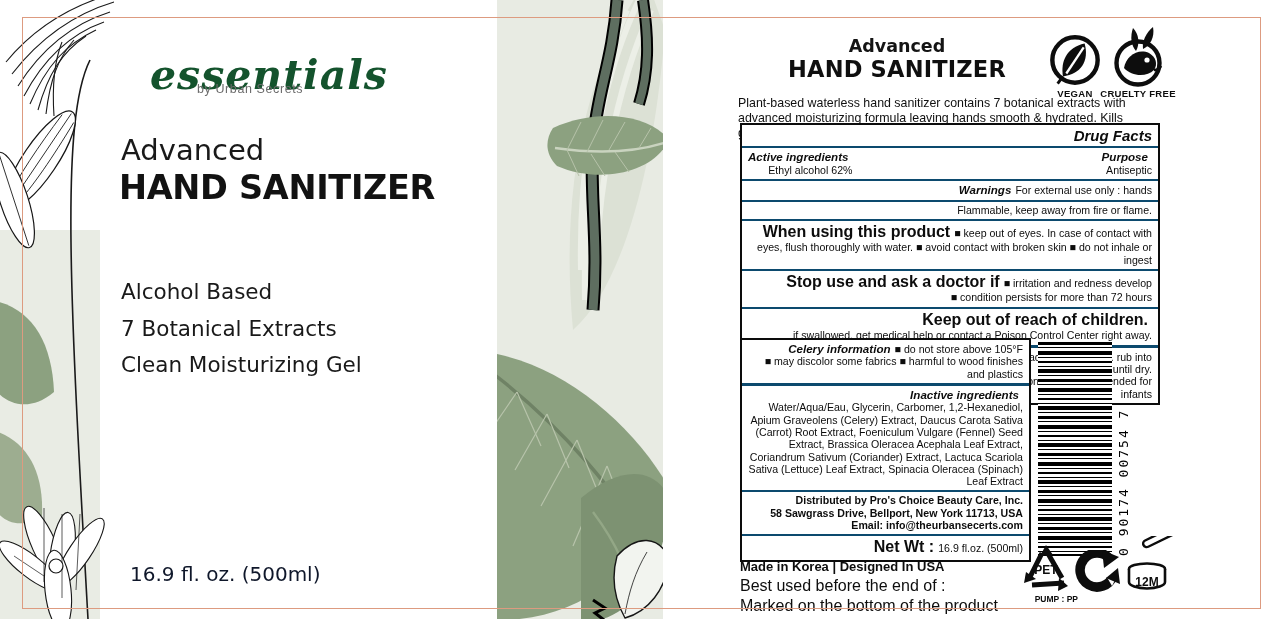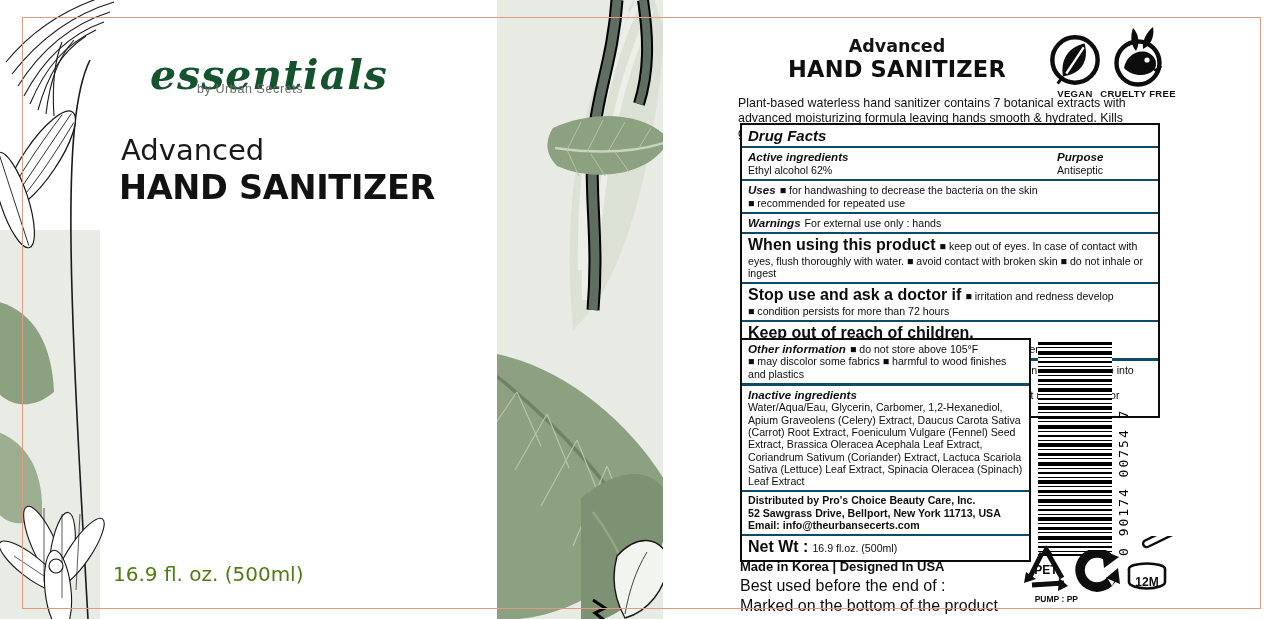--- a/index.html
+++ b/index.html
@@ -11,32 +11,32 @@
   
   .logo-script{left:150px;top:51px;font-family:"DejaVu Serif",serif;font-style:italic;
                font-size:41px;font-weight:600;letter-spacing:1px;color:#14532d;}
   .logo-sub{left:197px;top:82px;font-size:12.5px;color:#6b6b6b;letter-spacing:.6px;
             font-family:"Liberation Sans",sans-serif;}
   .l-title1{left:121px;top:133px;font-size:29px;font-weight:400;color:#191919;}
   .l-title2{left:119px;top:168px;font-size:33.5px;font-weight:800;letter-spacing:-.3px;color:#121212;}
   .features{left:121px;top:274px;font-size:21.5px;line-height:36.5px;white-space:pre-line;color:#191919;}
   .claims{left:121px;top:446px;font-size:27.5px;font-weight:800;line-height:38px;
           white-space:pre-line;color:#0f0f0f;}
-  .size-txt{left:113px;top:562px;font-size:20px;color:#4d7c0f;}
+  .size-txt{left:130px;top:562px;font-size:20px;color:#0f172a;}
   
   .r-head{left:742px;top:36px;width:310px;text-align:center;}
   .r-head .a{font-size:17.5px;font-weight:600;color:#141414;}
   .r-head .b{font-size:22.5px;font-weight:800;letter-spacing:.2px;color:#0f0f0f;}
   .badge-label{position:absolute;font-size:9.5px;font-weight:700;letter-spacing:.3px;
                text-align:center;color:#0d0d0d;font-family:"Liberation Sans",sans-serif;}
   .intro{left:738px;top:96px;width:422px;font-size:12.4px;line-height:1.2;font-weight:500;
          color:#101010;font-family:"Liberation Sans",sans-serif;}
   
   .dfbox{border:2.5px solid #0c0c0c;background:#fff;font-family:"Liberation Sans",sans-serif;
-         font-size:10.6px;line-height:1.16;color:#0c0c0c;}
+         font-size:10.6px;line-height:1.16;color:#0c0c0c;text-align:right;}
   .widebox{left:740px;top:123px;width:416px;}
   .narrowbox{left:740px;top:338px;width:287px;}
   .df-row{padding:2px 6px 3px 6px;border-top:2px solid #0c4a6e;}
   .df-row:first-child{border-top:none;}
   .df-row.thick{border-top-width:3.5px;}
   .df-header{font-size:15px;font-weight:700;font-style:italic;padding:2px 6px;}
   .ti{font-weight:700;font-style:italic;font-size:11.6px;margin-right:4px;}
   .tb{font-weight:700;font-size:16px;margin-right:4px;}
   .txt{white-space:pre-line;}
   .split{display:flex;justify-content:space-between;}
@@ -139,20 +139,23 @@
       <path d="M120 556 C 140 534 162 536 172 558 C 170 590 150 612 128 618 C 118 600 114 578 120 556 Z" fill="#f2f4ef" stroke="#161616" stroke-width="1.4"></path>
       <path d="M128 614 C 132 592 138 572 150 552" stroke="#161616" stroke-width="0.8" fill="none"></path>
       <path d="M96 600 l12 8 -10 5 9 7" stroke="#000" stroke-width="3" fill="none"></path>
     </g>
   </svg>
 
   <div class="abs logo-script">essentials</div>
   <div class="abs logo-sub">by Urban Secrets</div>
   <div class="abs l-title1">Advanced</div>
   <div class="abs l-title2">HAND SANITIZER</div>
+  <div class="abs features">Alcohol Based
+7 Botanical Extracts
+Clean Moisturizing Gel</div>
   <div class="abs size-txt">16.9 fl. oz. (500ml)</div>
 
   <div class="abs r-head">
     <div class="a">Advanced</div>
     <div class="b">HAND SANITIZER</div>
   </div>
 
   <svg class="abs" style="left:1048px;top:33px" width="54" height="54" viewBox="0 0 56 56">
     <circle cx="28" cy="28" r="23.5" fill="none" stroke="#0d0d0d" stroke-width="4.6"></circle>
     <path d="M38 11 C 19 15 13 30 15.5 45 C 34 43 43 29 38 11 Z" fill="#0d0d0d"></path>
@@ -179,55 +182,54 @@
       <div>
         <div class="ti">Active ingredients</div>
         <div>Ethyl alcohol 62%</div>
       </div>
       <div class="pcol">
         <div class="ti">Purpose</div>
         <div>Antiseptic</div>
       </div>
     </div>
     <div class="df-row">
-      <span class="ti">Uses</span><span class="txt">■ for handwashing to decrease the bacteria on the skin
-■ recommended for repeated use</span>
-    </div>
-    <div class="df-row">
       <span class="ti">Warnings</span><span class="txt">For external use only : hands</span>
+    </div>
+    <div class="df-row">
+      <span class="txt">Flammable, keep away from fire or flame.</span>
     </div>
     <div class="df-row">
       <span class="tb">When using this product</span><span class="txt">■ keep out of eyes.  In case of contact with eyes, flush thoroughly with water.  ■ avoid contact with broken skin   ■ do not inhale or ingest</span>
     </div>
     <div class="df-row">
       <span class="tb">Stop use and ask a doctor if</span><span class="txt">■ irritation and redness develop
 ■ condition persists for more than 72 hours</span>
     </div>
     <div class="df-row">
       <div class="tb">Keep out of reach of children.</div>
       <div class="txt">if swallowed, get medical help or contact a Poison Control Center right away.</div>
     </div>
     <div class="df-row thick">
       <span class="ti">Directions</span><span class="txt">■ Apply enough amount into palm and spread on both hands. rub into skin until dry.
 ■ for children under 6, use only under adult supervision     ■ not recommended for infants</span>
     </div>
   </div>
 
   <div class="abs dfbox narrowbox">
     <div class="df-row">
-      <span class="ti">Other information</span><span class="txt">■ do not store above 105°F
+      <span class="ti">Celery information</span><span class="txt">■ do not store above 105°F
 ■ may discolor some fabrics     ■ harmful to wood finishes and plastics</span>
     </div>
     <div class="df-row thick">
       <div class="ti">Inactive ingredients</div>
       <div class="txt">Water/Aqua/Eau, Glycerin, Carbomer, 1,2-Hexanediol, Apium Graveolens (Celery) Extract, Daucus Carota Sativa (Carrot) Root Extract, Foeniculum Vulgare (Fennel) Seed Extract, Brassica Oleracea Acephala Leaf Extract, Coriandrum Sativum (Coriander) Extract, Lactuca Scariola Sativa (Lettuce) Leaf Extract, Spinacia Oleracea (Spinach) Leaf Extract</div>
     </div>
     <div class="df-row">
       <div class="txt" style="font-weight:600">Distributed by Pro's Choice Beauty Care, Inc.
-52 Sawgrass Drive, Bellport, New York 11713, USA
+58 Sawgrass Drive, Bellport, New York 11713, USA
 Email: info@theurbansecerts.com</div>
     </div>
     <div class="df-row">
       <span class="tb">Net Wt :</span><span>16.9 fl.oz. (500ml)</span>
     </div>
   </div>
 
   <div class="abs footer-made">Made in Korea | Designed In USA</div>
   <div class="abs footer-small">Best used before the end of :
 Marked on the bottom of the product</div>

